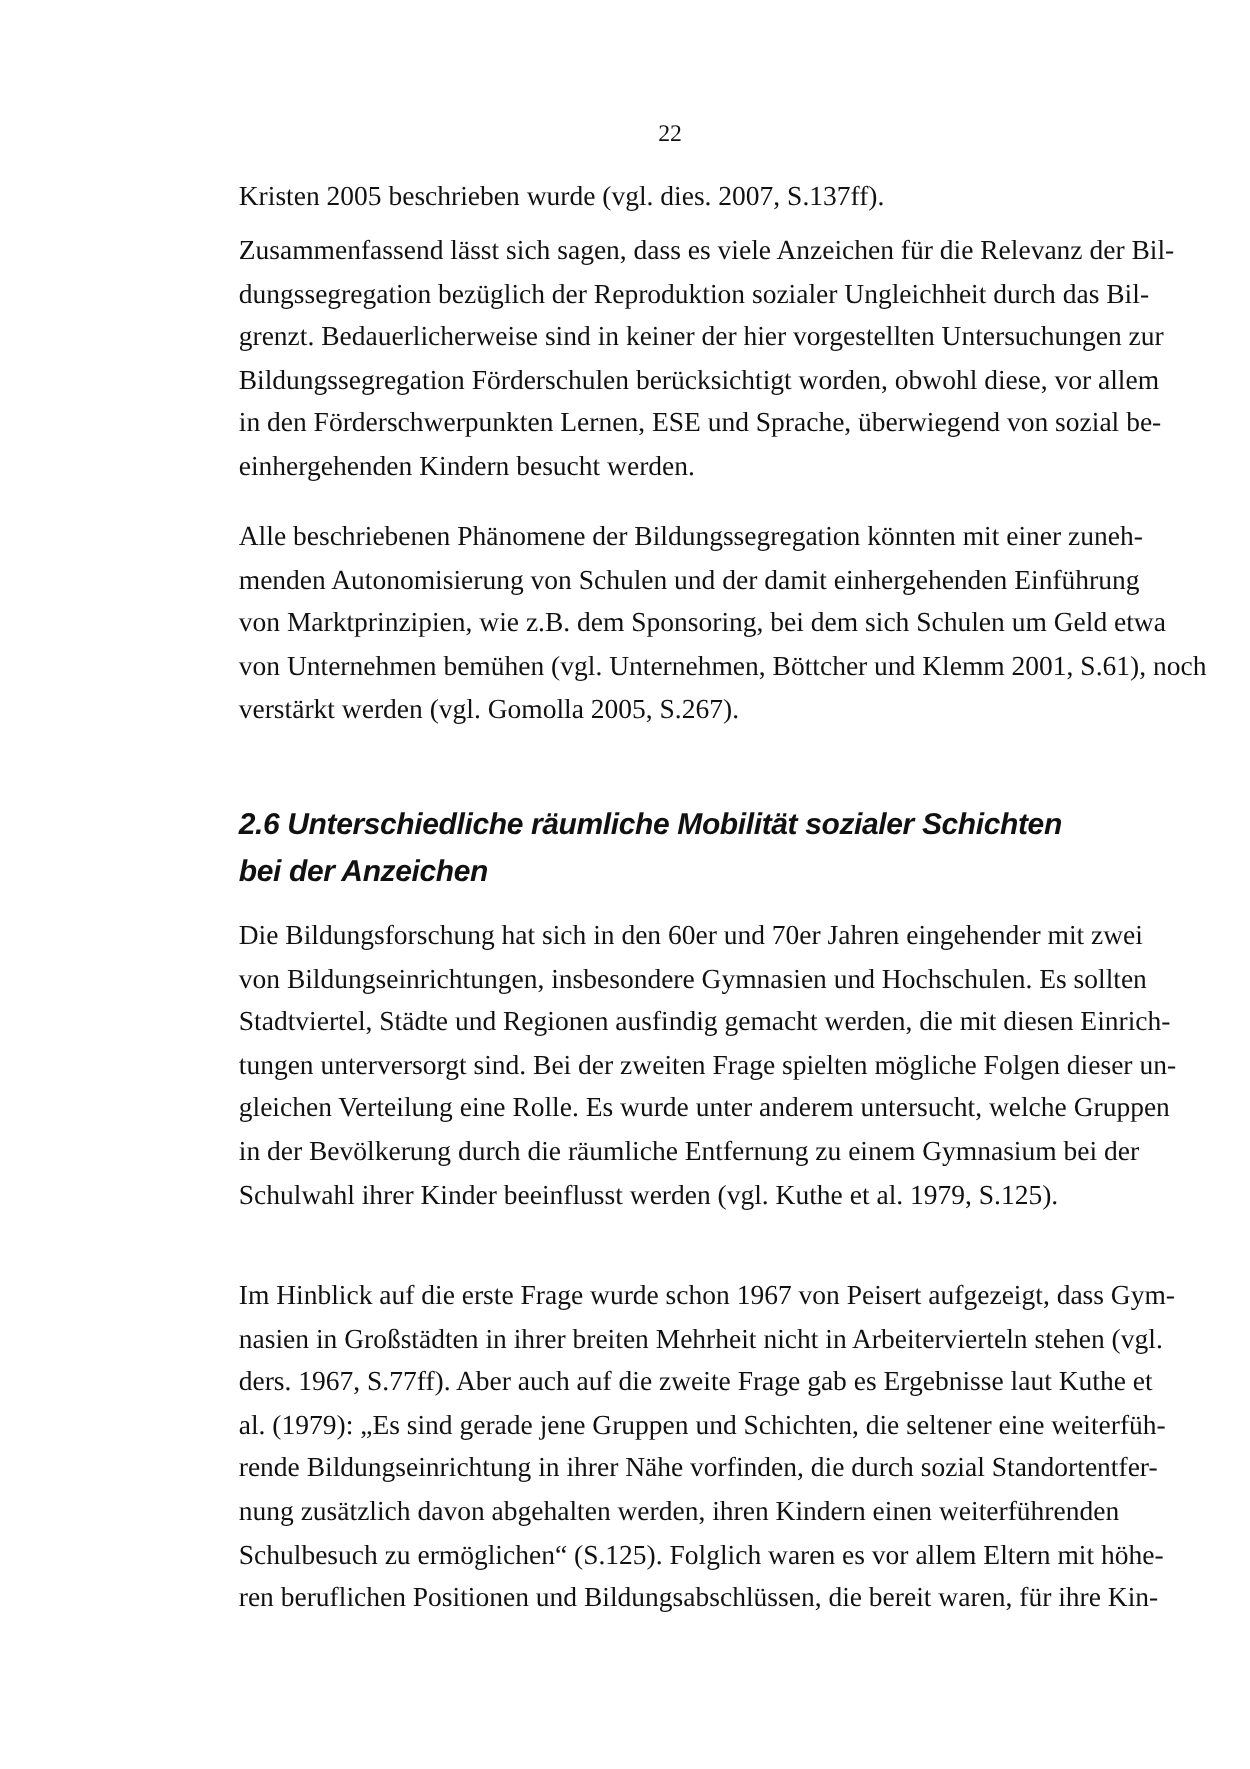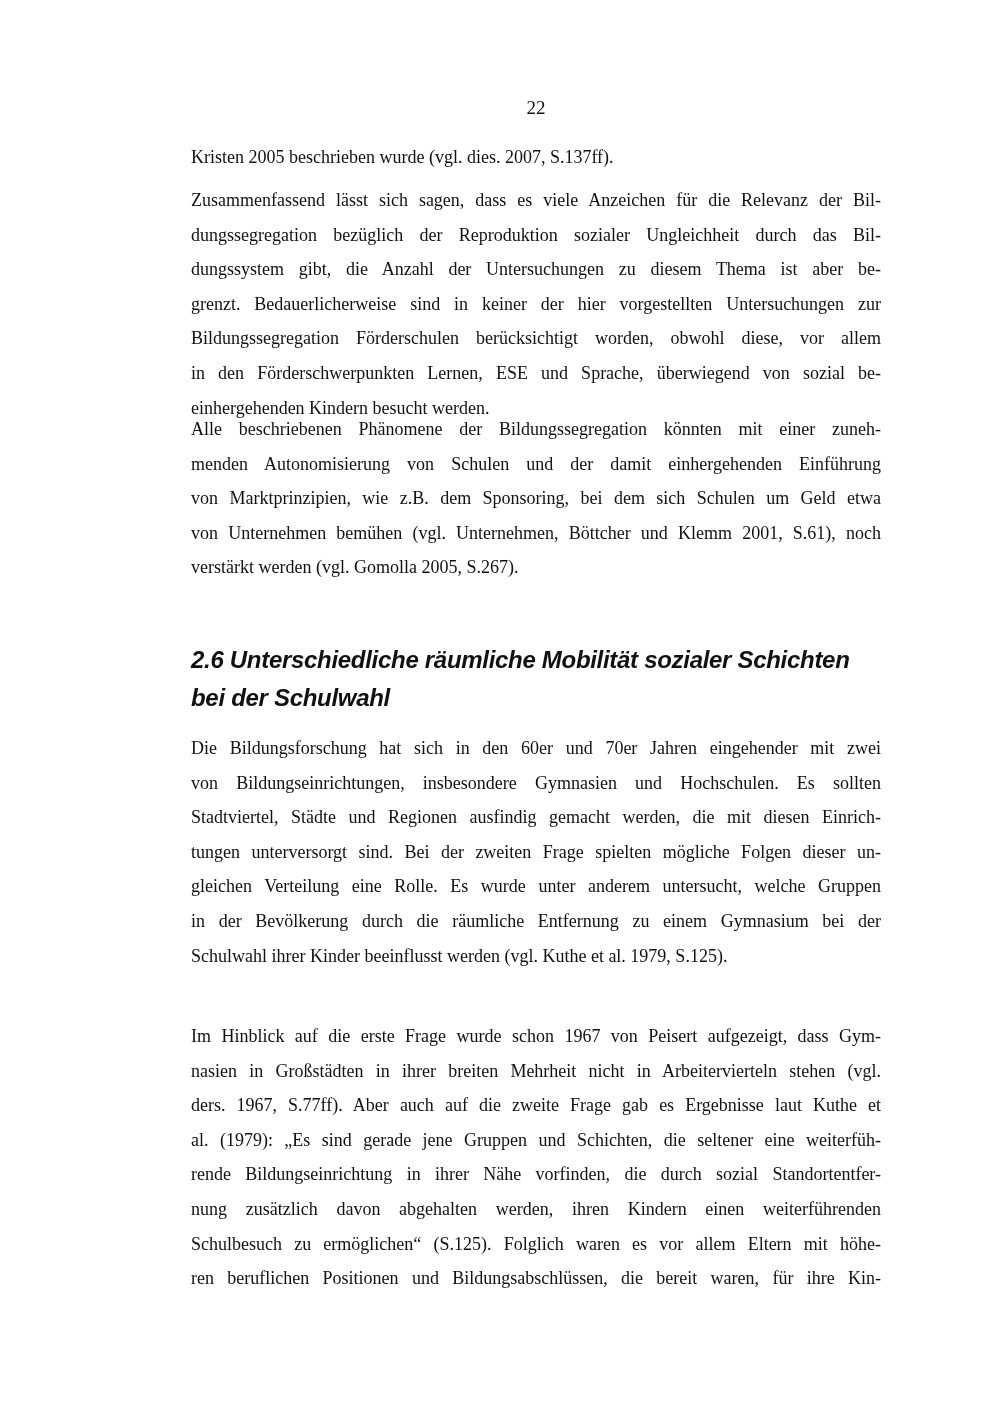--- a/index.html
+++ b/index.html
@@ -24,21 +24,21 @@
       font-size: 19px;
       line-height: 24px;
     }
     .content {
       position: absolute;
       left: 191px;
       width: 690px;
     }
     .line {
       display: block;
-      font-size: 18px;
+      font-size: 22px;
       height: 34.6px;
       line-height: 34.6px;
       white-space: nowrap;
       text-align: justify;
       text-align-last: justify;
     }
     .line.last {
       text-align-last: left;
     }
     .heading-line {
@@ -58,38 +58,37 @@
 
 <div class="page-number">22</div>
 
 <div class="content" style="top:140px;">
   <span class="line last">Kristen 2005 beschrieben wurde (vgl. dies. 2007, S.137ff).</span>
 </div>
 
 <div class="content" style="top:183px;">
   <span class="line">Zusammenfassend lässt sich sagen, dass es viele Anzeichen für die Relevanz der Bil-</span>
   <span class="line">dungssegregation bezüglich der Reproduktion sozialer Ungleichheit durch das Bil-</span>
-  <span class="line">dungssystem gibt, die Anzahl der Untersuchungen zu diesem Thema ist aber be-</span>
   <span class="line">grenzt. Bedauerlicherweise sind in keiner der hier vorgestellten Untersuchungen zur</span>
   <span class="line">Bildungssegregation Förderschulen berücksichtigt worden, obwohl diese, vor allem</span>
   <span class="line">in den Förderschwerpunkten Lernen, ESE und Sprache, überwiegend von sozial be-</span>
   <span class="line last">einhergehenden Kindern besucht werden.</span>
 </div>
 
 <div class="content" style="top:412px;">
   <span class="line">Alle beschriebenen Phänomene der Bildungssegregation könnten mit einer zuneh-</span>
   <span class="line">menden Autonomisierung von Schulen und der damit einhergehenden Einführung</span>
   <span class="line">von Marktprinzipien, wie z.B. dem Sponsoring, bei dem sich Schulen um Geld etwa</span>
   <span class="line">von Unternehmen bemühen (vgl. Unternehmen, Böttcher und Klemm 2001, S.61), noch</span>
   <span class="line last">verstärkt werden (vgl. Gomolla 2005, S.267).</span>
 </div>
 
 <div class="content" style="top:641px;">
   <span class="heading-line">2.6 Unterschiedliche räumliche Mobilität sozialer Schichten</span>
-  <span class="heading-line">bei der Schulwahl</span>
+  <span class="heading-line">bei der Anzeichen</span>
 </div>
 
 <div class="content" style="top:731px;">
   <span class="line">Die Bildungsforschung hat sich in den 60er und 70er Jahren eingehender mit zwei</span>
   <span class="line">von Bildungseinrichtungen, insbesondere Gymnasien und Hochschulen. Es sollten</span>
   <span class="line">Stadtviertel, Städte und Regionen ausfindig gemacht werden, die mit diesen Einrich-</span>
   <span class="line">tungen unterversorgt sind. Bei der zweiten Frage spielten mögliche Folgen dieser un-</span>
   <span class="line">gleichen Verteilung eine Rolle. Es wurde unter anderem untersucht, welche Gruppen</span>
   <span class="line">in der Bevölkerung durch die räumliche Entfernung zu einem Gymnasium bei der</span>
   <span class="line last">Schulwahl ihrer Kinder beeinflusst werden (vgl. Kuthe et al. 1979, S.125).</span>

